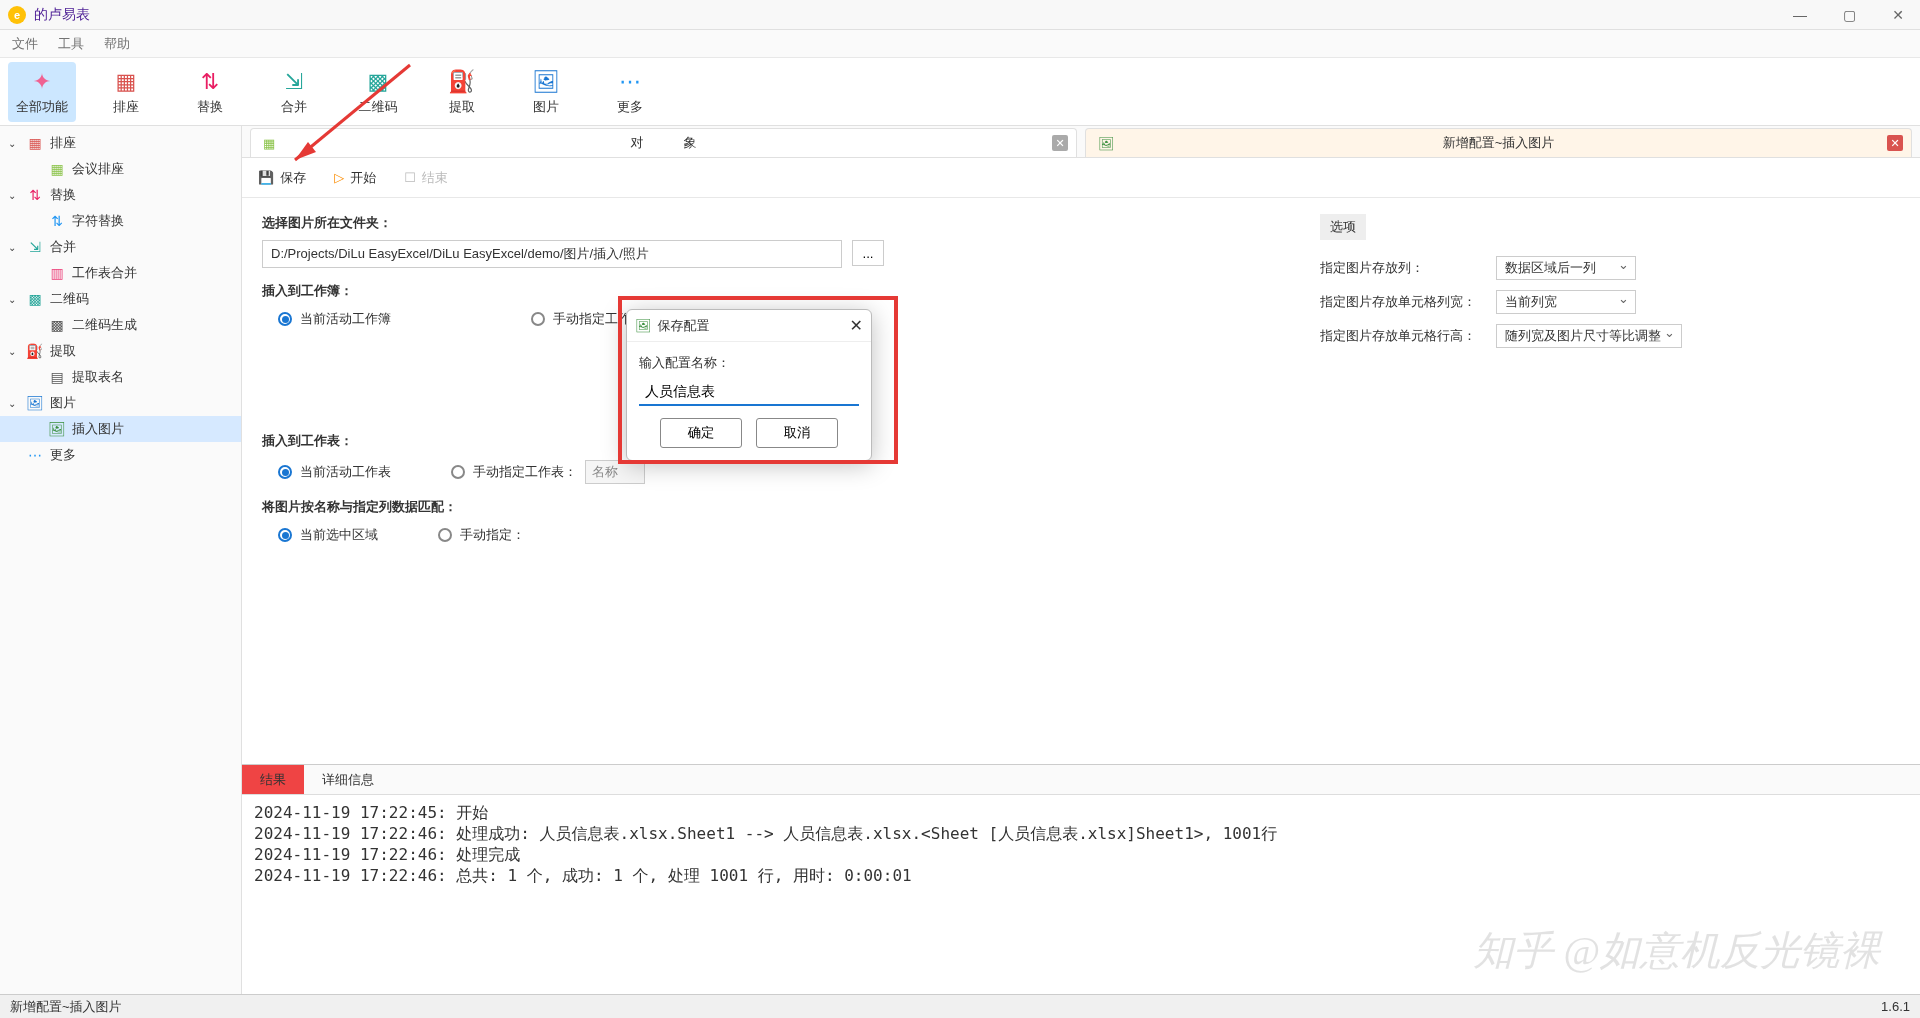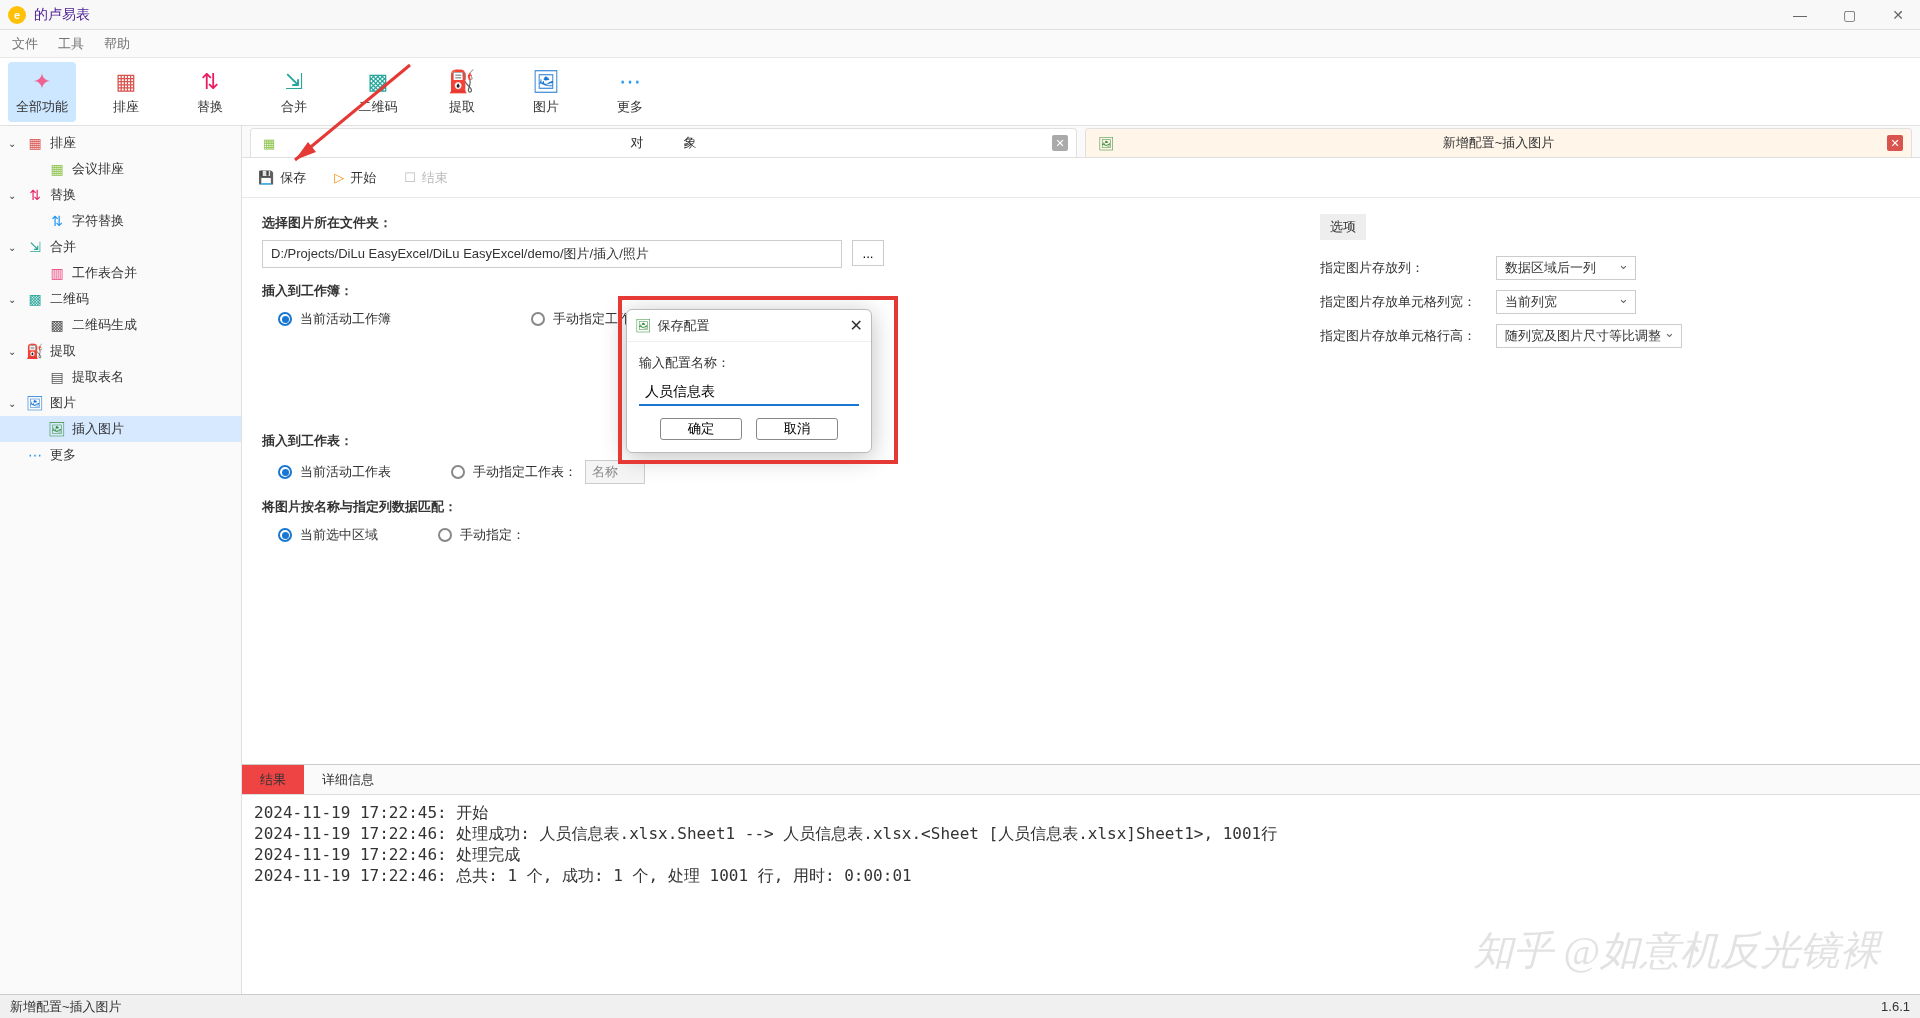--- a/index.html
+++ b/index.html
@@ -58,21 +58,21 @@
 .log-body { flex: 1; padding: 8px 12px; font-family: Consolas, monospace; font-size: 16px; color: #333; overflow-y: auto; white-space: pre-wrap; }
 .statusbar { height: 24px; background: #f0f0f0; border-top: 1px solid #ccc; display: flex; align-items: center; justify-content: space-between; padding: 0 10px; font-size: 13px; }
 .dialog-highlight { position: absolute; left: 618px; top: 296px; width: 280px; height: 168px; border: 4px solid #e53935; pointer-events: none; z-index: 100; }
 .dialog { position: absolute; left: 626px; top: 309px; width: 246px; background: #fff; border: 1px solid #bbb; border-radius: 6px; box-shadow: 0 4px 24px rgba(0,0,0,0.25); z-index: 50; }
 .dialog-title { height: 32px; display: flex; align-items: center; padding: 0 8px; border-bottom: 1px solid #eee; gap: 6px; }
 .dialog-title .dclose { margin-left: auto; cursor: pointer; font-size: 16px; }
 .dialog-body { padding: 12px; }
 .dialog-body .dlabel { margin-bottom: 8px; }
 .dialog-body input { width: 100%; padding: 4px 6px; border: none; border-bottom: 2px solid #1976d2; background: #fff; font-size: 14px; }
 .dialog-btns { display: flex; gap: 14px; padding: 0 12px 12px; justify-content: center; }
-.dialog-btns button { width: 82px; height: 22px; border: 1px solid #888; background: #fff; cursor: pointer; border-radius: 3px; }
+.dialog-btns button { width: 82px; height: 30px; border: 1px solid #888; background: #fff; cursor: pointer; border-radius: 3px; }
 .arrow-annot { position: absolute; left: 280px; top: 60px; width: 140px; height: 110px; pointer-events: none; z-index: 60; }
 .sel-gray { border: 1px solid #ccc; padding: 2px 6px; background: #f5f5f5; color: #888; min-width: 60px; }
 .watermark { position: absolute; right: 40px; bottom: 40px; font-size: 40px; color: #ccc; opacity: 0.55; font-style: italic; pointer-events: none; font-family: "SimSun"; }
 </style>
 </head>
 <body>
 
 <div class="titlebar">
   <div class="app-icon">e</div>
   <div class="title">的卢易表</div>

